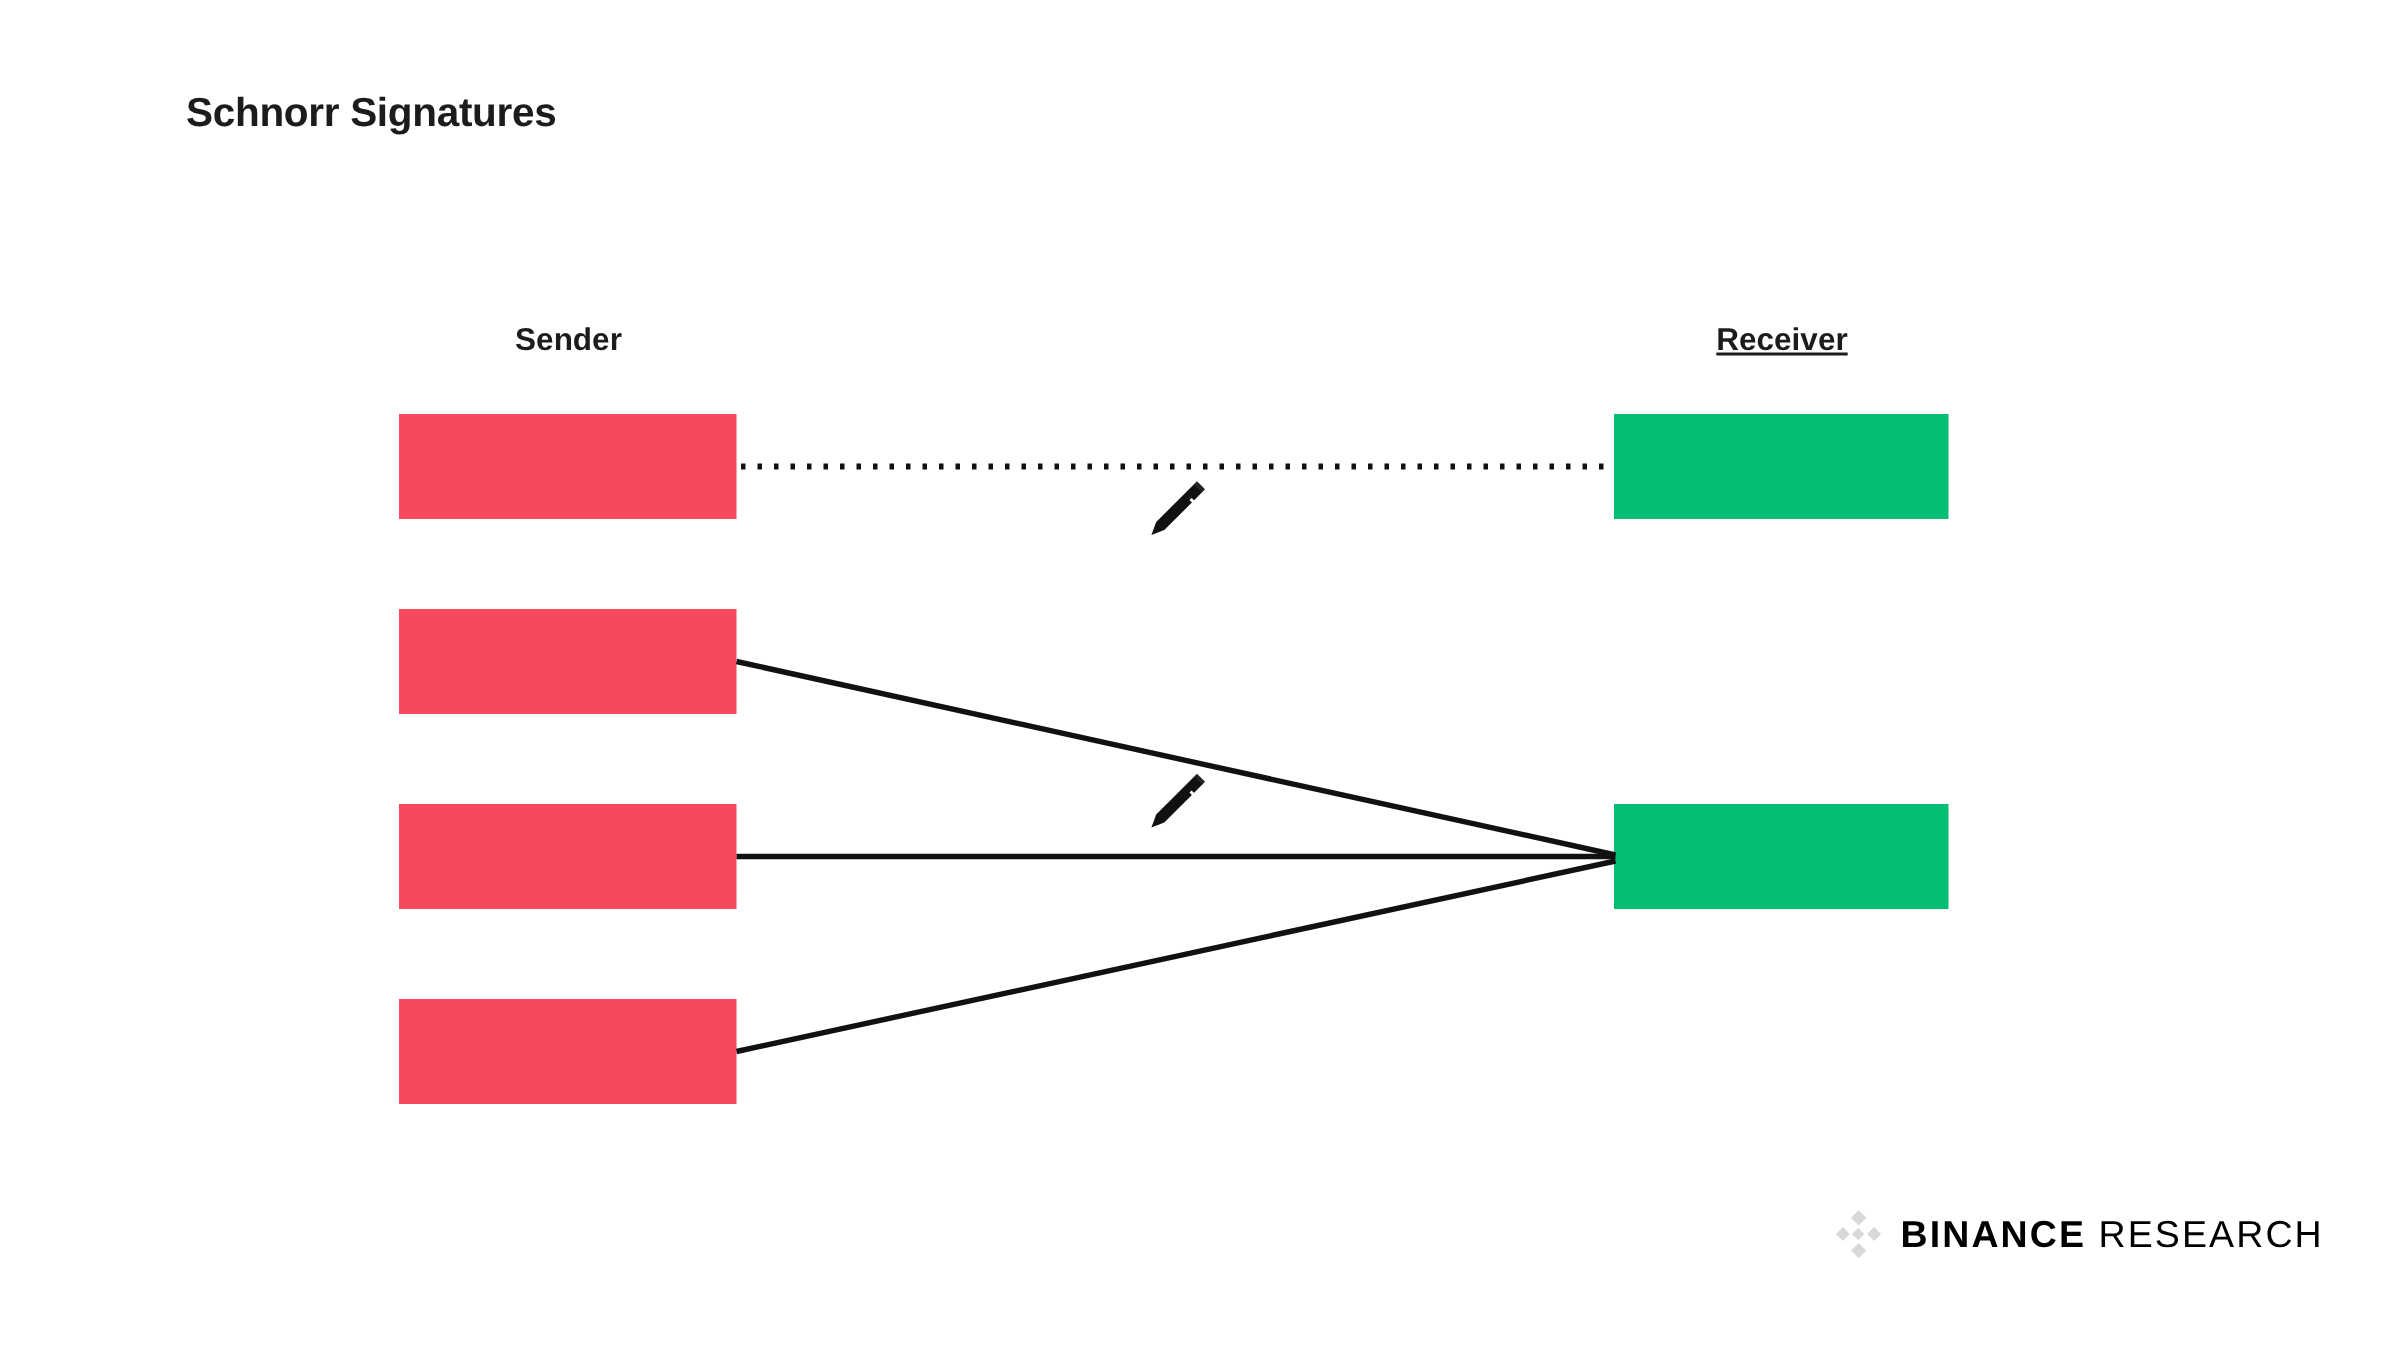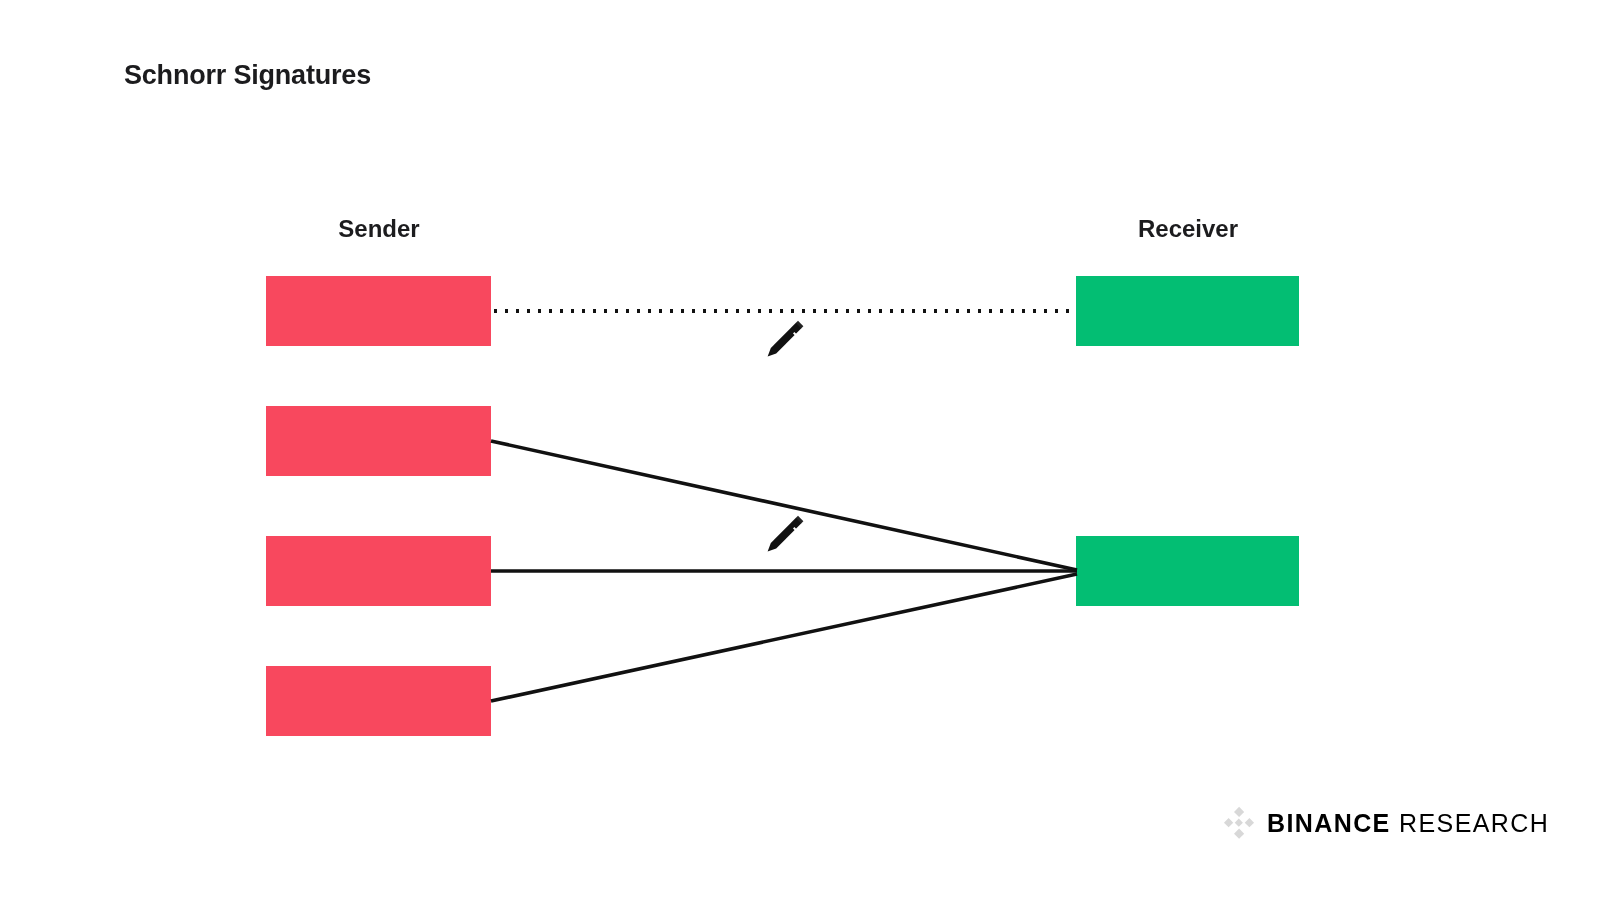--- a/index.html
+++ b/index.html
@@ -23,29 +23,29 @@
     left: 124px;
     top: 60px;
     font-size: 27px;
     font-weight: bold;
     color: #1c1c1e;
     letter-spacing: -0.2px;
     white-space: nowrap;
   }
   .column-label {
     position: absolute;
-    font-size: 24px;
+    font-size: 21px;
     font-weight: bold;
     color: #1c1c1e;
     text-align: left;
     white-space: nowrap;
     transform: translateX(-50%);
   }
   #label-sender { left: 379px; top: 215px; }
-  #label-receiver { left: 1188px; top: 215px; }
+  #label-receiver { left: 1188px; top: 215px; text-decoration: underline; }
 
   .node-box {
     position: absolute;
     width: 225px;
     height: 70px;
   }
   .node-sender { background: #f8485e; left: 266px; }
   .node-receiver { background: #03be73; left: 1076px; width: 223px; }
 
   #sender-box-1 { top: 276px; }

